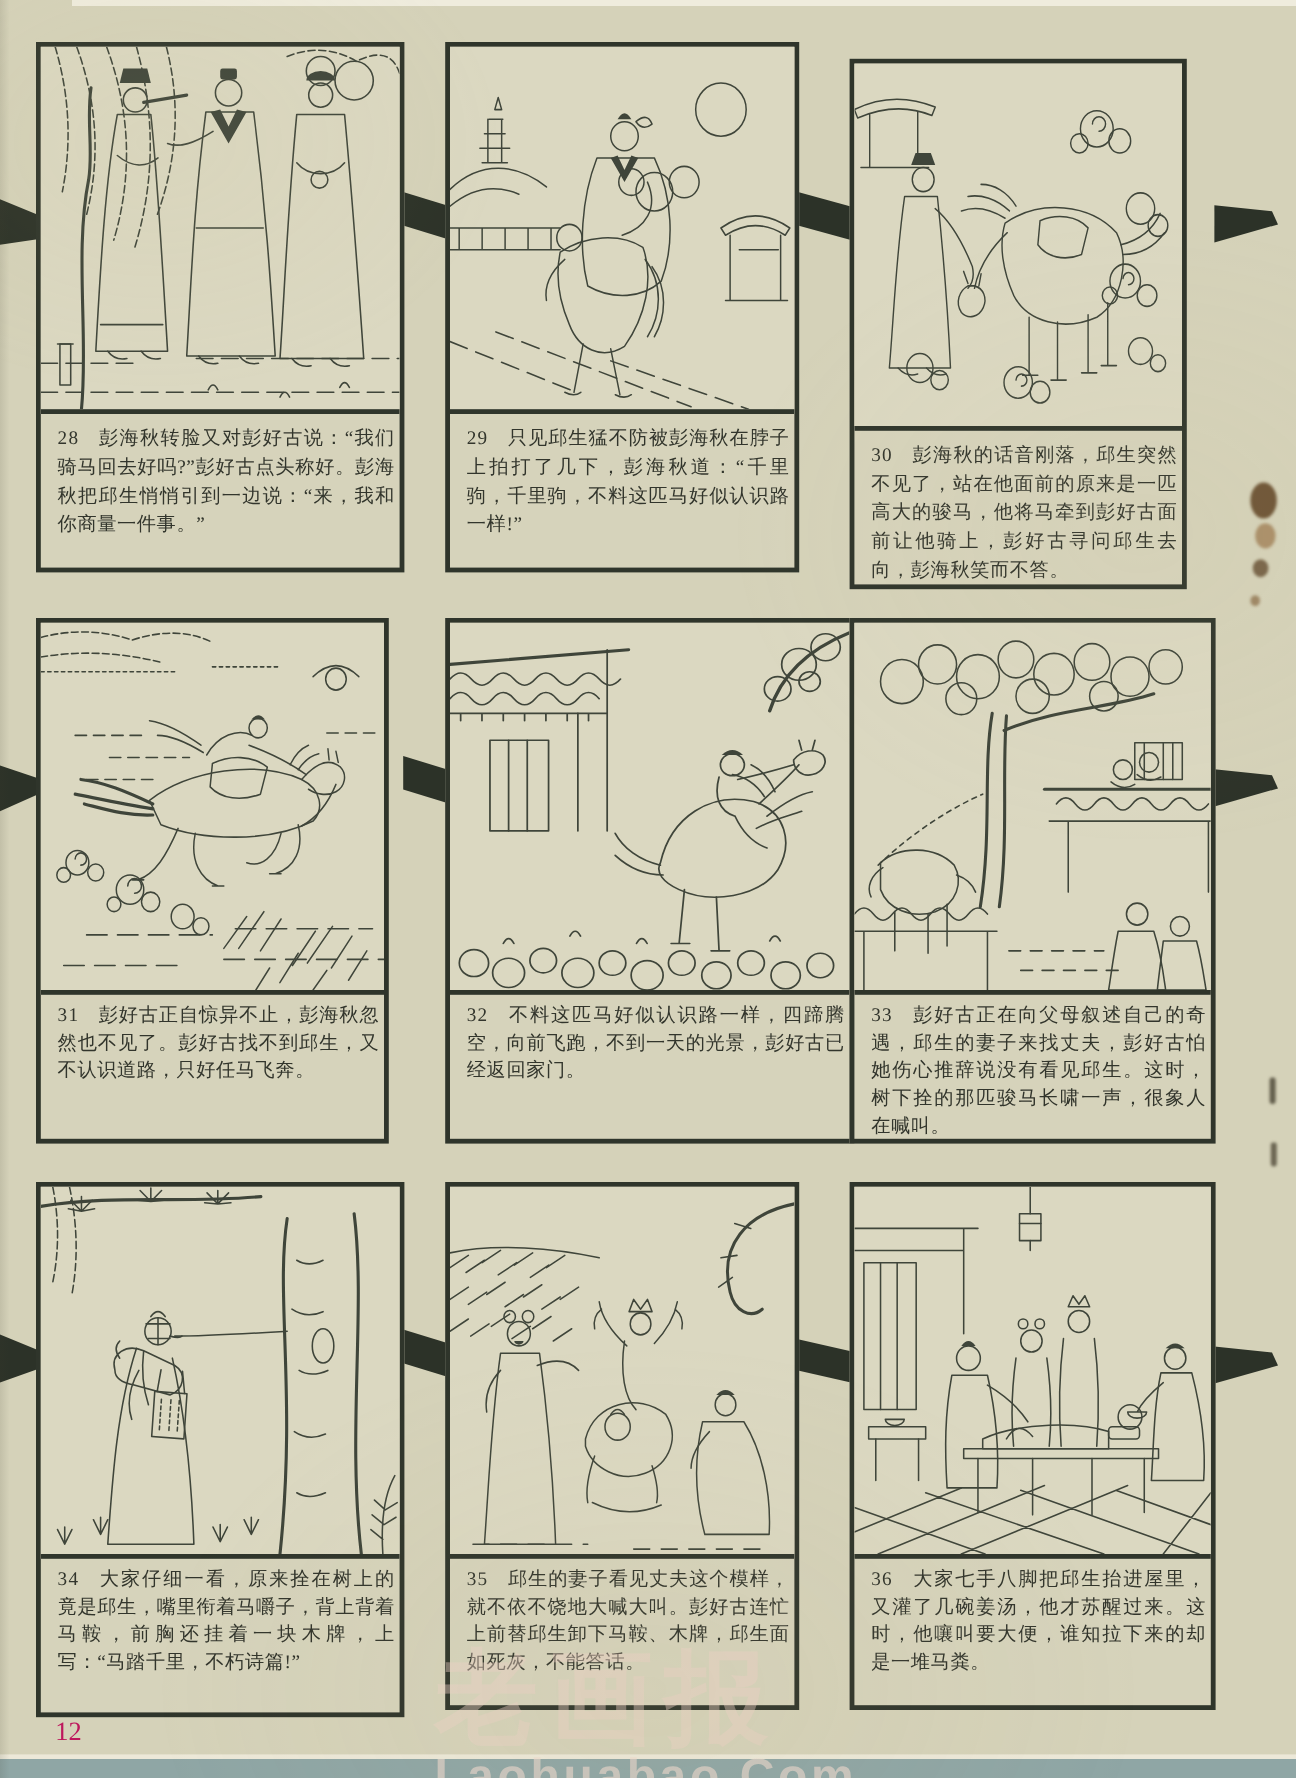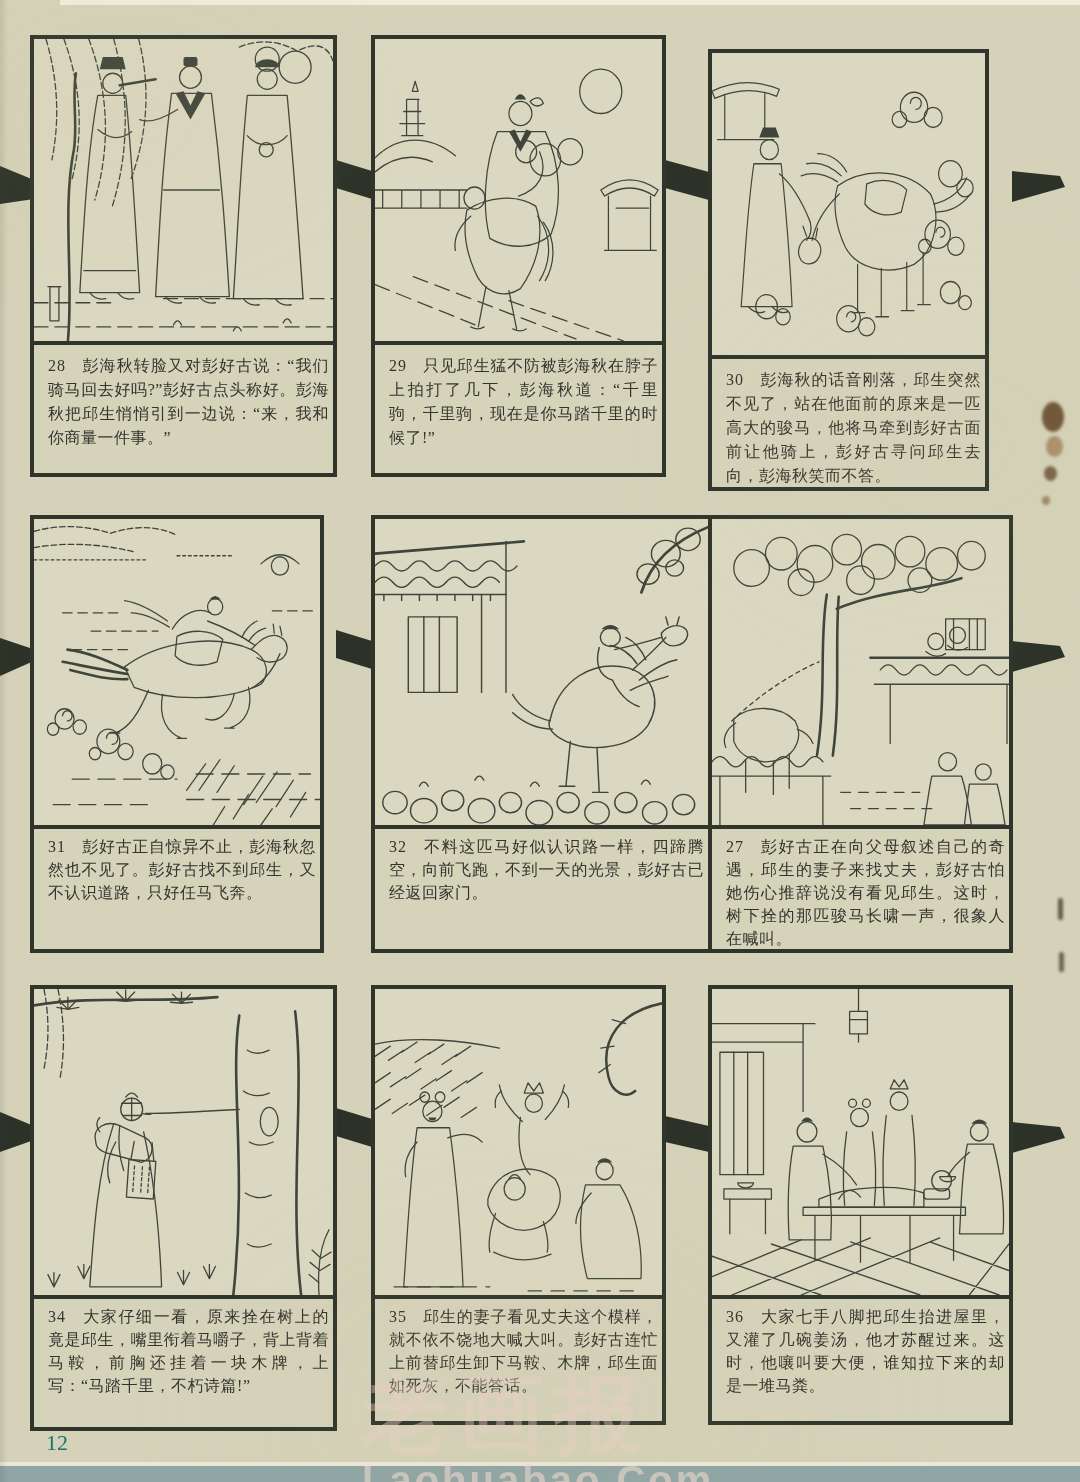--- a/index.html
+++ b/index.html
@@ -31,21 +31,21 @@
     letter-spacing:.5px;overflow:hidden;
   }
   .r1 .cap{padding-top:9px;line-height:24px;}
   .cap .num{margin-right:16px;letter-spacing:1px;}
   
   .s{stroke:#3f453a;fill:none;stroke-width:1.3;stroke-linecap:round;stroke-linejoin:round;}
   .s2{stroke:#3f453a;fill:none;stroke-width:2.6;stroke-linecap:round;stroke-linejoin:round;}
   .f{fill:#3f453a;stroke:none;}
   .sd{stroke-dasharray:6 3;}
   
-  #page-number{position:absolute;left:46px;top:1430px;font-size:22px;color:#0f766e;z-index:2;}
+  #page-number{position:absolute;left:46px;top:1430px;font-size:22px;color:#be185d;z-index:2;}
   #watermark{position:absolute;left:362px;top:1372px;z-index:4;pointer-events:none;
     color:rgba(238,210,199,.55);text-align:left;line-height:1;}
   #watermark .wm-cjk{font-size:86px;letter-spacing:10px;opacity:.75;font-weight:bold;}
   #watermark .wm-latin{font-size:40px;font-weight:bold;letter-spacing:3px;margin-top:2px;
     color:rgba(240,219,206,.6);font-family:"Liberation Sans","DejaVu Sans",sans-serif;}
   .stain{position:absolute;z-index:2;border-radius:50%;filter:blur(1.5px);}
   .st1{left:1042px;top:402px;width:22px;height:30px;background:rgba(92,62,30,.85);}
   .st2{left:1046px;top:436px;width:17px;height:21px;background:rgba(141,99,52,.6);}
   .st3{left:1044px;top:466px;width:13px;height:15px;background:rgba(80,52,24,.7);}
   .st4{left:1042px;top:496px;width:8px;height:9px;background:rgba(120,84,44,.6);}
@@ -143,21 +143,21 @@
         <path class="s" d="M128,92 C114,126 112,168 120,198 C142,210 168,208 184,194 C196,164 194,124 178,92 Z" fill="url(#chk29)"></path>
         <path class="f" d="M140,92 L152,112 L164,92 L158,90 L152,102 L146,90 Z"></path>
         <path class="s" d="M172,112 C182,134 170,150 150,156"></path>
         <circle class="s" cx="104" cy="158" r="11"></circle>
         <path class="s" d="M96,170 C118,156 148,154 168,166 C178,192 170,224 152,248 C132,260 112,250 104,230 C94,208 92,188 96,170 Z" fill="url(#d29)"></path>
         <path class="s" d="M100,176 C88,186 82,198 84,210 M140,250 L148,288 M116,246 L108,286 M144,288 q8,4 14,0 M100,286 q8,4 14,0"></path>
         <path class="s" d="M170,176 C186,196 184,222 172,240 M176,182 C190,200 188,224 178,240"></path>
         <path class="s" d="M0,244 L110,286 M40,236 L210,298 M140,260 L260,300" stroke-dasharray="16 8"></path>
       </svg>
     </div>
-    <figcaption class="cap"><span class="num">29</span><span>只见邱生猛不防被彭海秋在脖子上拍打了几下，彭海秋道：“千里驹，千里驹，现在是你马踏千里的时候了!”</span></figcaption>
+    <figcaption class="cap"><span class="num">29</span><span>只见邱生猛不防被彭海秋在脖子上拍打了几下，彭海秋道：“千里驹，千里驹，不料这匹马好似认识路一样!”</span></figcaption>
   </figure>
 
   <figure class="panel r1" style="left:708px;top:49px;width:281px;height:442px">
     <div class="illus">
       <svg viewBox="0 0 300 300" preserveAspectRatio="none">
         <path class="s" d="M0,38 q36,-16 74,-2 l-3,7 q-32,-12 -68,2 z M14,42 V86 M58,40 V80 M6,86 h62"></path>
         <circle class="s" cx="222" cy="54" r="15"></circle>
           <circle class="s" cx="243" cy="64" r="10"></circle>
           <circle class="s" cx="206" cy="66" r="8"></circle>
         <circle class="s" cx="262" cy="120" r="13"></circle>
@@ -300,21 +300,21 @@
         <path class="s" d="M22,196 C38,182 68,182 84,198 C92,212 86,230 68,236 C48,242 28,234 22,218 Z"></path>
         <path class="s" d="M24,200 C14,206 10,216 14,224 M34,236 V268 M62,238 V270 M78,230 V264 M86,206 q12,4 16,14"></path>
         <path class="s" d="M20,198 C50,170 84,150 108,140" stroke-dasharray="4 4"></path>
         <circle class="s" cx="238" cy="238" r="9"></circle>
         <path class="s" d="M222,252 C218,272 216,288 214,300 L262,300 C260,286 258,270 252,252 Z"></path>
         <circle class="s" cx="274" cy="248" r="8"></circle>
         <path class="s" d="M260,260 C258,276 256,290 255,300 L296,300 C294,288 292,274 288,260 Z"></path>
         <path class="s" d="M130,268 H210 M140,284 H230" stroke-dasharray="10 8"></path>
       </svg>
     </div>
-    <figcaption class="cap"><span class="num">27</span><span>彭好古正在向父母叙述自己的奇遇，邱生的妻子来找丈夫，彭好古怕她伤心推辞说没有看见邱生。这时，树下拴的那匹骏马长啸一声，很象人在喊叫。</span></figcaption>
+    <figcaption class="cap"><span class="num">33</span><span>彭好古正在向父母叙述自己的奇遇，邱生的妻子来找丈夫，彭好古怕她伤心推辞说没有看见邱生。这时，树下拴的那匹骏马长啸一声，很象人在喊叫。</span></figcaption>
   </figure>
 
   <figure class="panel r3" style="left:30px;top:985px;width:307px;height:446px">
     <div class="illus">
       <svg viewBox="0 0 300 300" preserveAspectRatio="none">
         <path class="s2" d="M0,16 C60,6 120,14 184,8"></path>
         <path class="s" d="M34,20 l-9,-9 M34,20 l0,-12 M34,20 l9,-9 M34,20 l-11,-2 M34,20 l11,-2"></path>
         <path class="s" d="M92,12 l-9,-9 M92,12 l0,-11 M92,12 l9,-9 M92,12 l-11,-1 M92,12 l11,-1"></path>
         <path class="s" d="M148,14 l-9,-9 M148,14 l0,-11 M148,14 l9,-9 M148,14 l-11,-1 M148,14 l11,-1"></path>
         <path class="s sd" d="M10,0 q8,40 0,78 M24,0 q10,46 2,88"></path>

